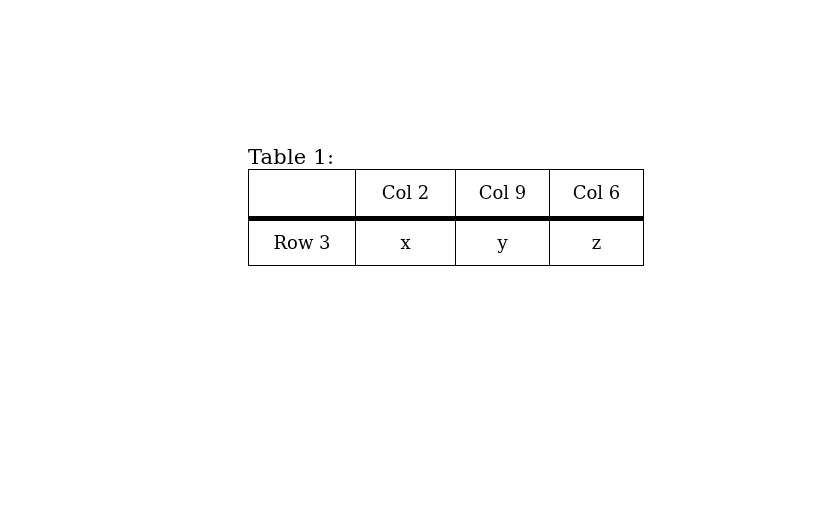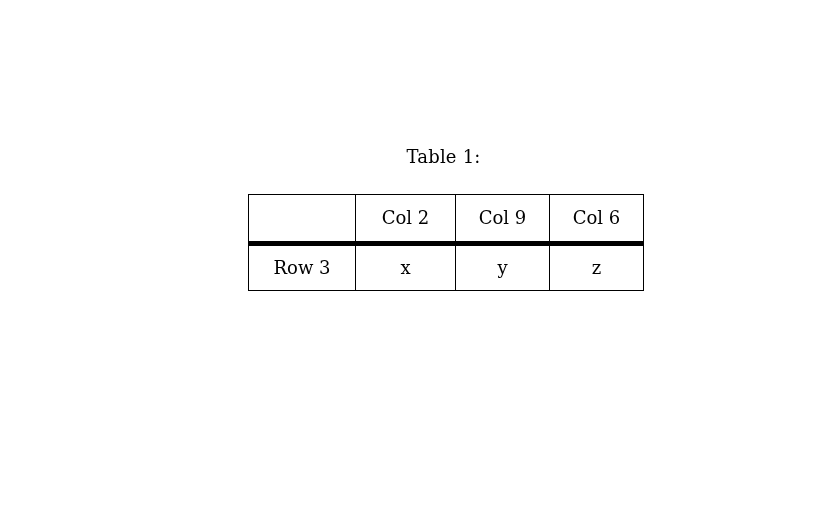--- a/index.html
+++ b/index.html
@@ -23,32 +23,32 @@
     width: 840px;
     height: 518px;
   }
 
   
   .table-caption {
     position: absolute;
     left: 248px;
     top: 144px;
     width: 391px;
-    text-align: center;
-    font-size: 18px;
+    text-align: left;
+    font-size: 21px;
     line-height: 26px;
     letter-spacing: 0.2px;
     white-space: nowrap;
   }
 
   
   .table-wrap {
     position: absolute;
     left: 248px;
-    top: 194px;
+    top: 169px;
   }
 
   table.latex-table {
     border-collapse: collapse;
     table-layout: fixed;
     width: 391px;
     background: #ffffff;
   }
 
   table.latex-table td {

